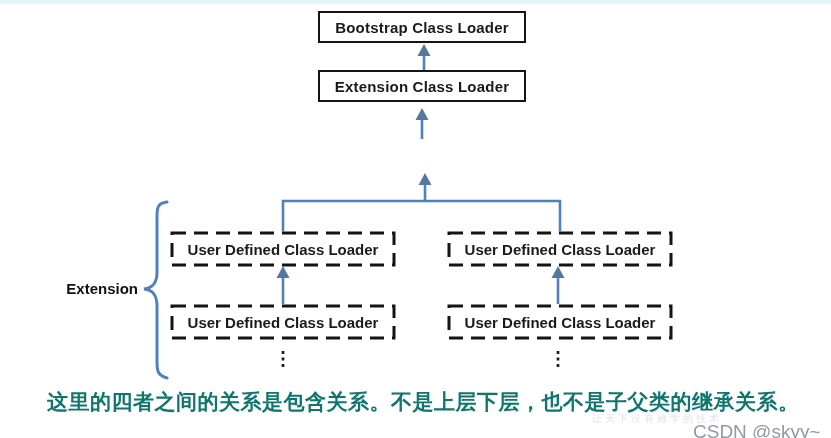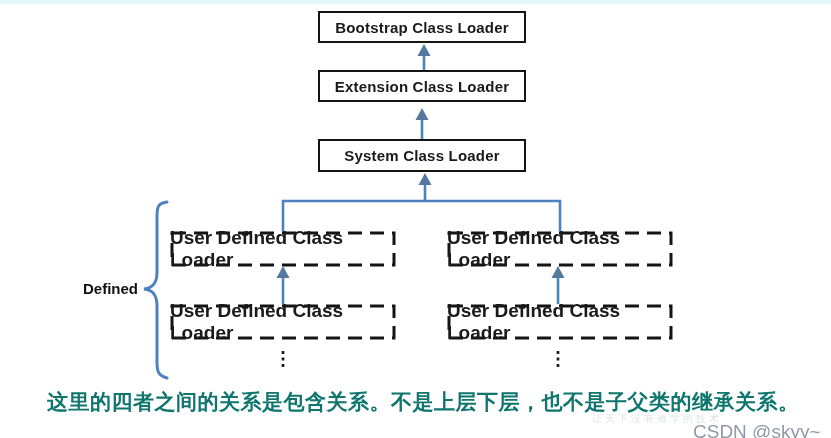--- a/index.html
+++ b/index.html
@@ -25,21 +25,21 @@
     box-sizing:border-box;
     z-index:3;
   }
   .box-bootstrap{left:318px;top:11px;text-align:center;}
   .box-extension{left:318px;top:70px;}
   .box-system{left:318px;top:139px;height:33px;}
   .dashed-label{
     position:absolute;
     width:226px;height:36px;
     display:flex;align-items:center;justify-content:center;
-    font-weight:bold;font-size:19px;color:#1a1a1a;
+    font-weight:bold;font-size:15px;color:#1a1a1a;
     z-index:3;
   }
   .udl-tl{left:170px;top:231px;}
   .udl-tr{left:447px;top:231px;}
   .udl-bl{left:170px;top:304px;}
   .udl-br{left:447px;top:304px;}
   .connector-layer{
     position:absolute;left:0;top:0;width:831px;height:438px;
     z-index:1;
   }
@@ -125,38 +125,35 @@
     <path d="M167,202 C156,203 157,210 157,221 L157,272 C157,283 153,288 144,289
              C153,290 157,295 157,306 L157,357 C157,369 156,375 167,378" stroke="#4f81bd" stroke-width="3" fill="none" stroke-linecap="round"></path>
   </svg>
 
   <div class="solid-box box-bootstrap">
     <span>Bootstrap Class Loader</span>
   </div>
   <div class="solid-box box-extension">
     <span>Extension Class Loader</span>
   </div>
-  <div class="solid-box box-system">
-    <span>System Class Loader</span>
-  </div>
 
   <div class="dashed-label udl-tl">
     <span>User Defined Class Loader</span>
   </div>
   <div class="dashed-label udl-tr">
     <span>User Defined Class Loader</span>
   </div>
   <div class="dashed-label udl-bl">
     <span>User Defined Class Loader</span>
   </div>
   <div class="dashed-label udl-br">
     <span>User Defined Class Loader</span>
   </div>
 
-  <div class="optional-label">Defined</div>
+  <div class="optional-label">Extension</div>
 
   <div class="ellipsis ellipsis-left">⋮</div>
   <div class="ellipsis ellipsis-right">⋮</div>
 
   <div class="note-text">这里的四者之间的关系是包含关系。不是上层下层，也不是子父类的继承关系。</div>
 
   <div class="bg-watermark">让天下没有难学的技术</div>
   <div class="csdn-watermark">CSDN @skyy~</div>
 
 </div>

